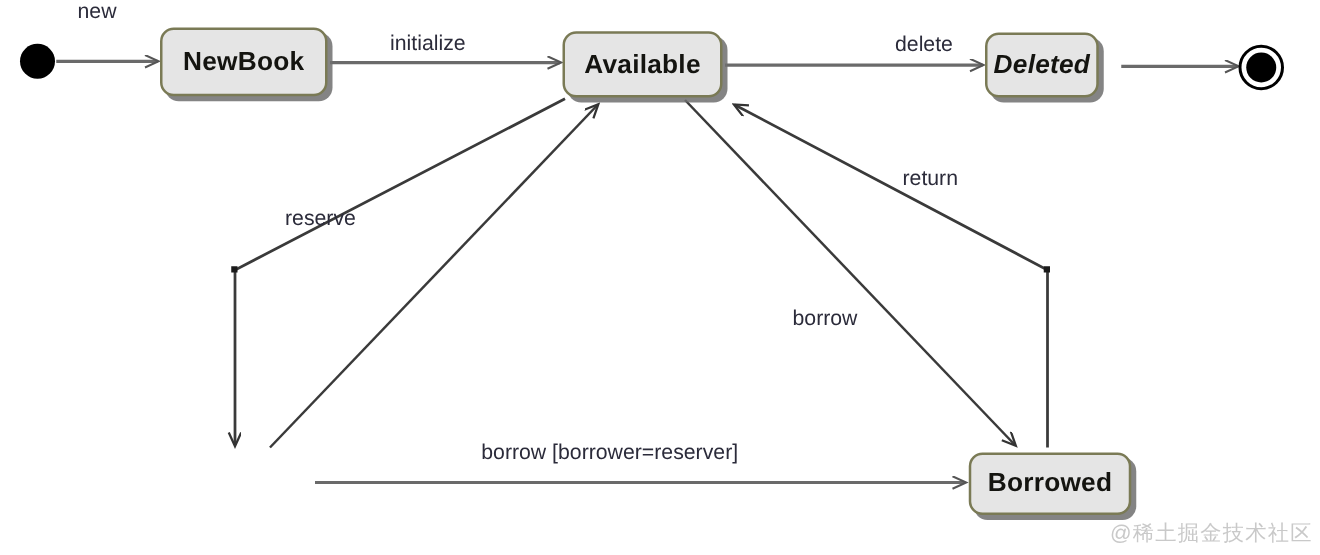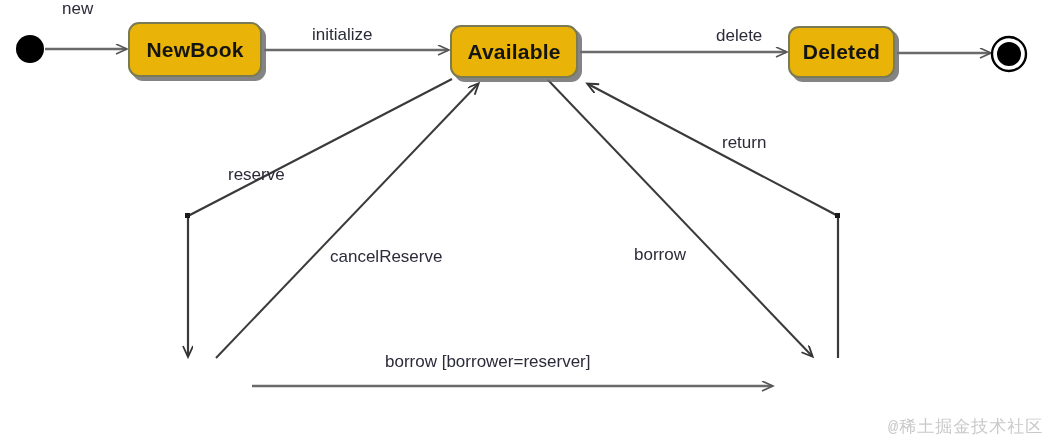--- a/index.html
+++ b/index.html
@@ -20,21 +20,21 @@
   #diagram-svg {
     position: absolute;
     top: 0;
     left: 0;
     width: 1056px;
     height: 444px;
   }
   .state-node {
     position: absolute;
     box-sizing: border-box;
-    background: #eab308;
+    background: #e5e5e5;
     border: 2px solid #7a7a55;
     border-radius: 11px;
     box-shadow: 4px 4px 0 0 rgba(110,110,110,0.85);
     display: flex;
     align-items: center;
     justify-content: center;
   }
   .state-label {
     font-family: "Liberation Sans", sans-serif;
     font-weight: bold;
@@ -46,21 +46,21 @@
   .edge-label {
     position: absolute;
     font-family: "Liberation Sans", sans-serif;
     font-size: 17px;
     color: #2b2b3a;
     white-space: nowrap;
     line-height: 1;
   }
   #watermark {
     position: absolute;
-    font-family: Liberation Mono, monospace;
+    font-family: Liberation Sans, sans-serif;
     font-size: 17px;
     color: #c9c9c9;
     white-space: nowrap;
     letter-spacing: 1px;
   }
 </style>
 </head>
 <body>
 
 <div id="diagram-root">
@@ -124,35 +124,37 @@
   </svg>
 
   <div class="state-node" style="left:128px; top:22px; width:134px; height:55px;">
     <span class="state-label">NewBook</span>
   </div>
 
   <div class="state-node" style="left:450px; top:25px; width:128px; height:53px;">
     <span class="state-label">Available</span>
   </div>
 
-  <div class="state-node" style="left:788px; top:26px; width:107px; height:52px;">
+  <div class="state-node" style="left:788px; top:26px; width:91px; height:52px;font-style:italic;">
     <span class="state-label">Deleted</span>
   </div>
 
 
+  <div class="state-node" style="left:775px; top:362px; width:130px; height:50px;">
+    <span class="state-label">Borrowed</span>
+  </div>
 
   <div class="edge-label" style="left:62px; top:0;">new</div>
 
   <div class="edge-label" style="left:312px; top:26px;">initialize</div>
 
   <div class="edge-label" style="left:676px; top:27px;margin-left:40px;">delete</div>
 
   <div class="edge-label" style="left:228px; top:131px;margin-top:35px;">reserve</div>
 
-  <div class="edge-label" style="left:330px; top:248px;">cancelReserve</div>
 
   <div class="edge-label" style="left:618px; top:246px;margin-left:16px;">borrow</div>
 
   <div class="edge-label" style="left:722px; top:134px;">return</div>
 
   <div class="edge-label" style="left:385px; top:353px;">borrow [borrower=reserver]</div>
 
   <div id="watermark" style="left:888px; top:415px;">@稀土掘金技术社区</div>
 
 </div>

